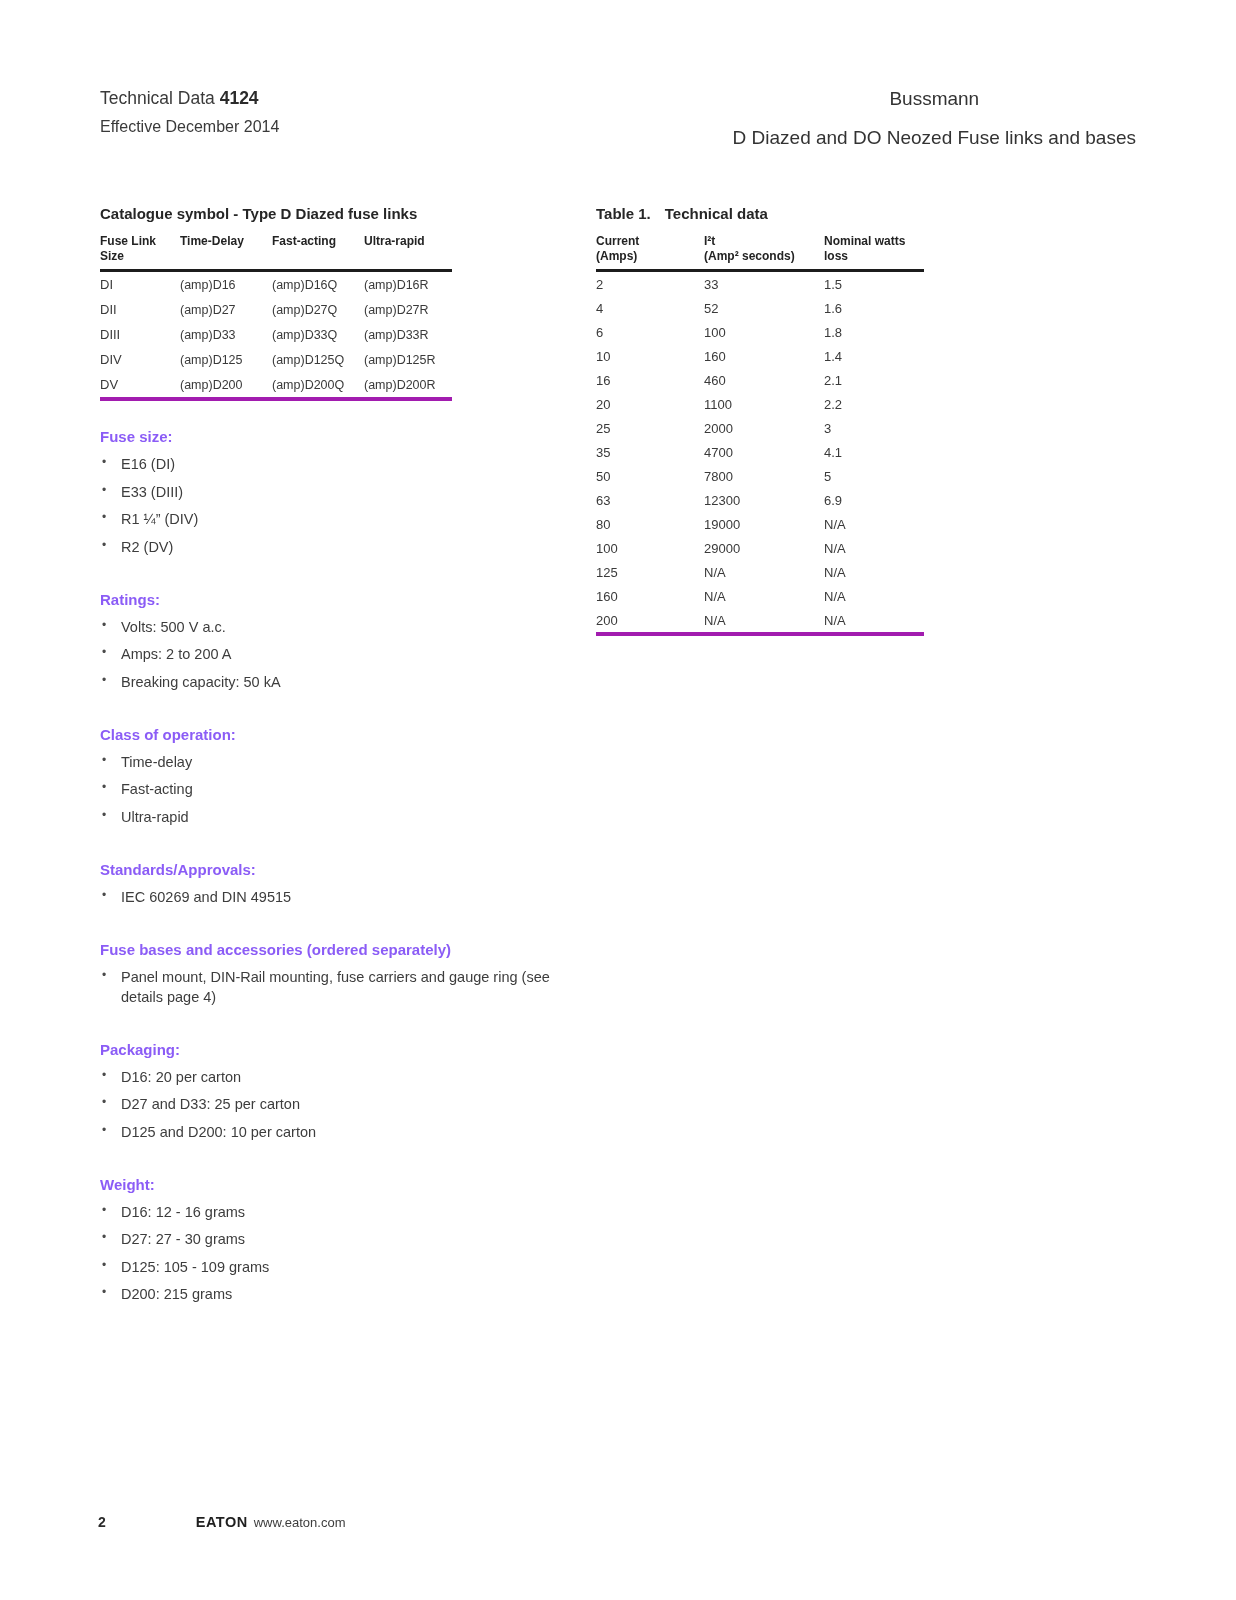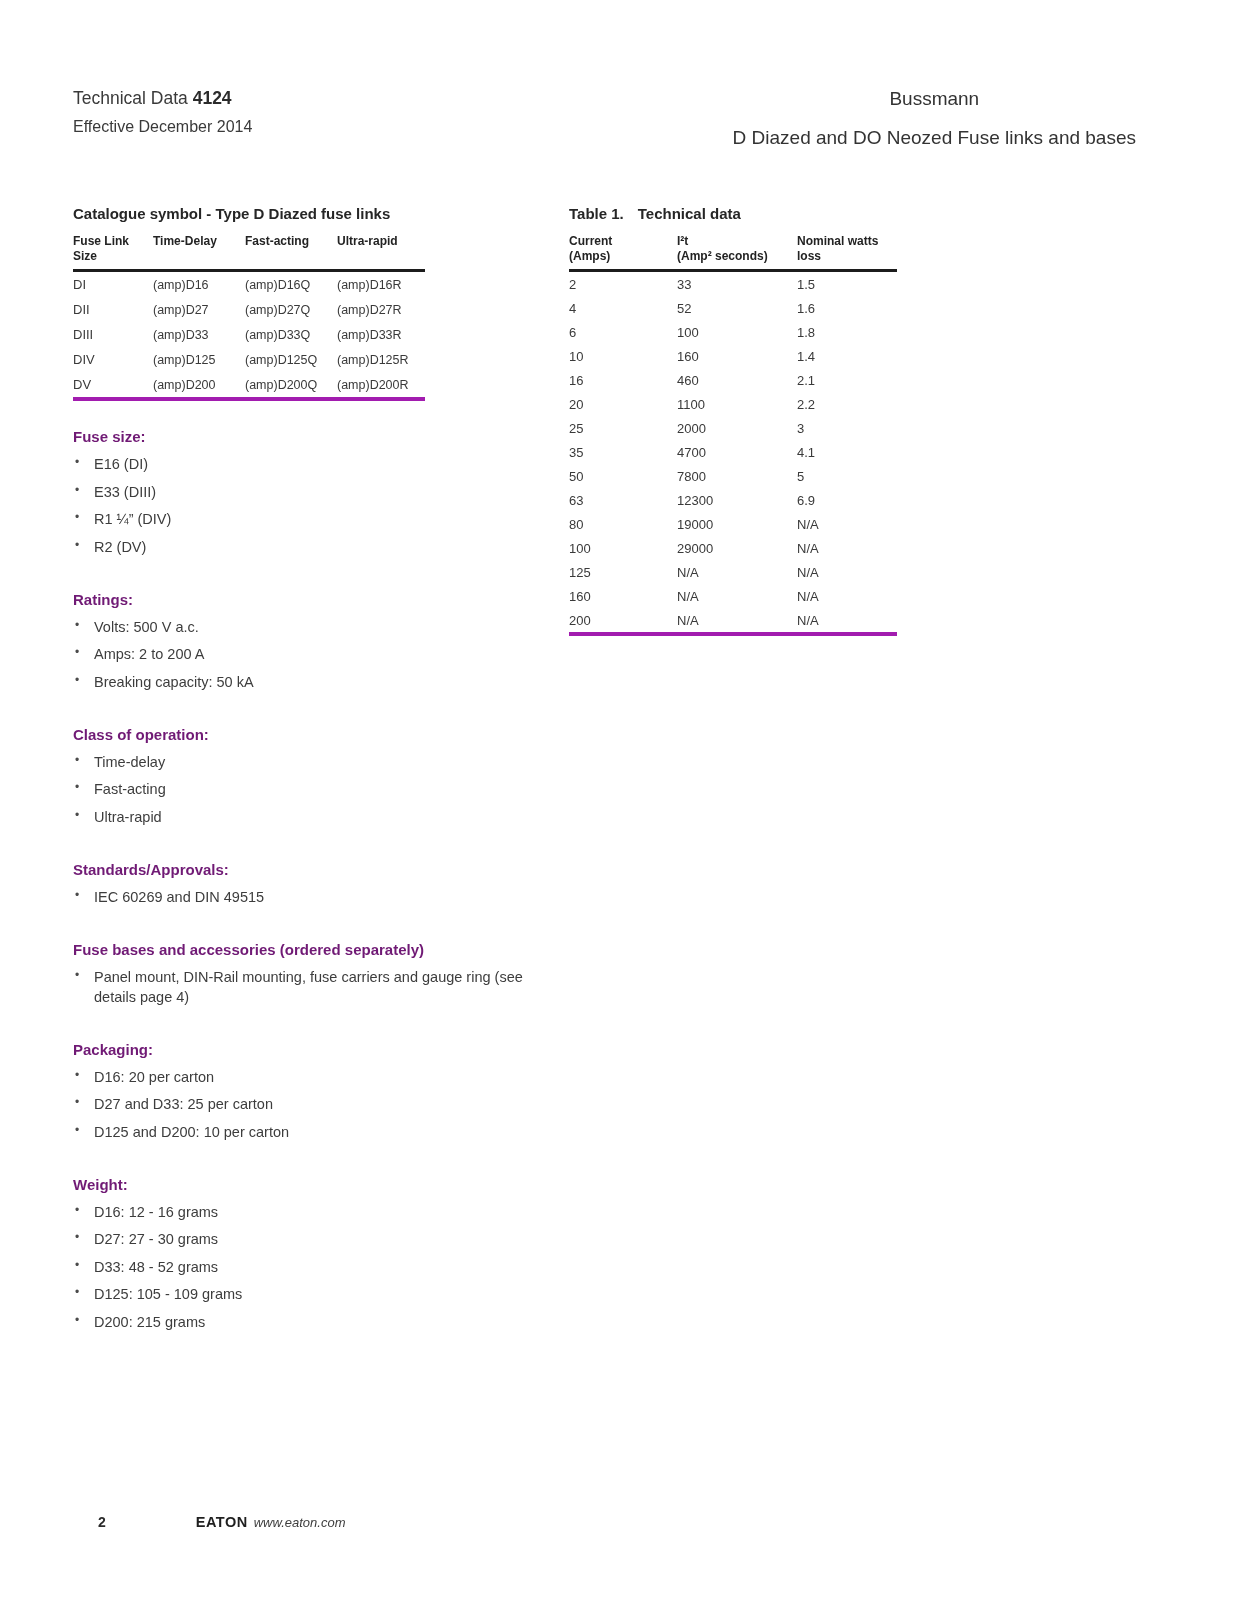--- a/index.html
+++ b/index.html
@@ -5,21 +5,21 @@
   * { margin: 0; padding: 0; box-sizing: border-box; }
   html, body { background: #e8e8e8; }
   body { font-family: "Liberation Sans", sans-serif; }
   .page {
     position: relative;
     width: 1236px;
     height: 1600px;
     margin: 0 auto;
     background: #ffffff;
     color: #3d3d3d;
-    padding: 88px 100px 0 73px;
+    padding: 88px 100px 0 100px;
     overflow: hidden;
   }
 
   
   .doc-header { display: flex; justify-content: space-between; align-items: flex-start; }
   .doc-title { font-size: 17.5px; color: #3a3a3a; }
   .doc-title b { color: #2b2b2b; }
   .doc-effective { font-size: 16px; margin-top: 9px; color: #3a3a3a; }
   .header-right { text-align: center; }
   .brand-name { font-size: 19px; color: #333; }
@@ -52,21 +52,21 @@
   table.catalog td:first-child { font-size: 13px; }
   table.catalog th:nth-child(1) { width: 80px; }
   table.catalog th:nth-child(2) { width: 92px; }
   table.catalog th:nth-child(3) { width: 92px; }
   table.tech th:nth-child(1) { width: 108px; }
   table.tech th:nth-child(2) { width: 120px; }
   table.tech td { font-size: 13px; padding: 4.5px 4px 4.5px 0; }
   tbody tr:last-child td { border-bottom: 4px solid #a21caf; }
 
   
-  .section-title { font-size: 15px; font-weight: bold; color: #701a75; margin: 34px 0 9px 0; }
+  .section-title { font-size: 15px; font-weight: bold; color: #8b5cf6; margin: 34px 0 9px 0; }
   #sections .section-title:first-child { margin-top: 27px; }
   ul.bullets { list-style: none; }
   ul.bullets li {
     position: relative;
     font-size: 14.5px;
     line-height: 1.38;
     color: #3d3d3d;
     padding-left: 21px;
     margin: 7.5px 0;
     max-width: 470px;
@@ -77,21 +77,21 @@
     left: 2px;
     top: 0;
     font-size: 12px;
     color: #4a4a4a;
   }
 
   
   .footer { position: absolute; left: 98px; bottom: 70px; display: flex; align-items: baseline; }
   .page-num { font-weight: bold; font-size: 14px; color: #2b2b2b; }
   .footer-brand { font-weight: bold; font-size: 14.5px; color: #1f1f1f; margin-left: 90px; letter-spacing: 0.5px; }
-  .footer-site { font-size: 13px; color: #3d3d3d; margin-left: 6px; font-style: italic; }
+  .footer-site { font-size: 13px; color: #3d3d3d; margin-left: 6px; }
 </style>
 </head>
 <body>
 
 <div class="page">
 
   <header class="doc-header">
     <div class="header-left">
       <div class="doc-title"><span>Technical Data</span> <b>4124</b></div>
       <div class="doc-effective">Effective December 2014</div>
@@ -180,21 +180,20 @@
           <h3 class="section-title">Packaging:</h3>
           <ul class="bullets">
             <li>D16: 20 per carton</li>
             <li>D27 and D33: 25 per carton</li>
             <li>D125 and D200: 10 per carton</li>
           </ul>
           <h3 class="section-title">Weight:</h3>
           <ul class="bullets">
             <li>D16: 12 - 16 grams</li>
             <li>D27: 27 - 30 grams</li>
-            <li>D33: 48 - 52 grams</li>
             <li>D125: 105 - 109 grams</li>
             <li>D200: 215 grams</li>
           </ul>
         </div>
     </div>
 
     <div class="col-right">
       <h3 class="block-title table1-title"><span class="t1-label">Table 1.</span><span>Technical data</span></h3>
       <table class="tech">
           <thead>

